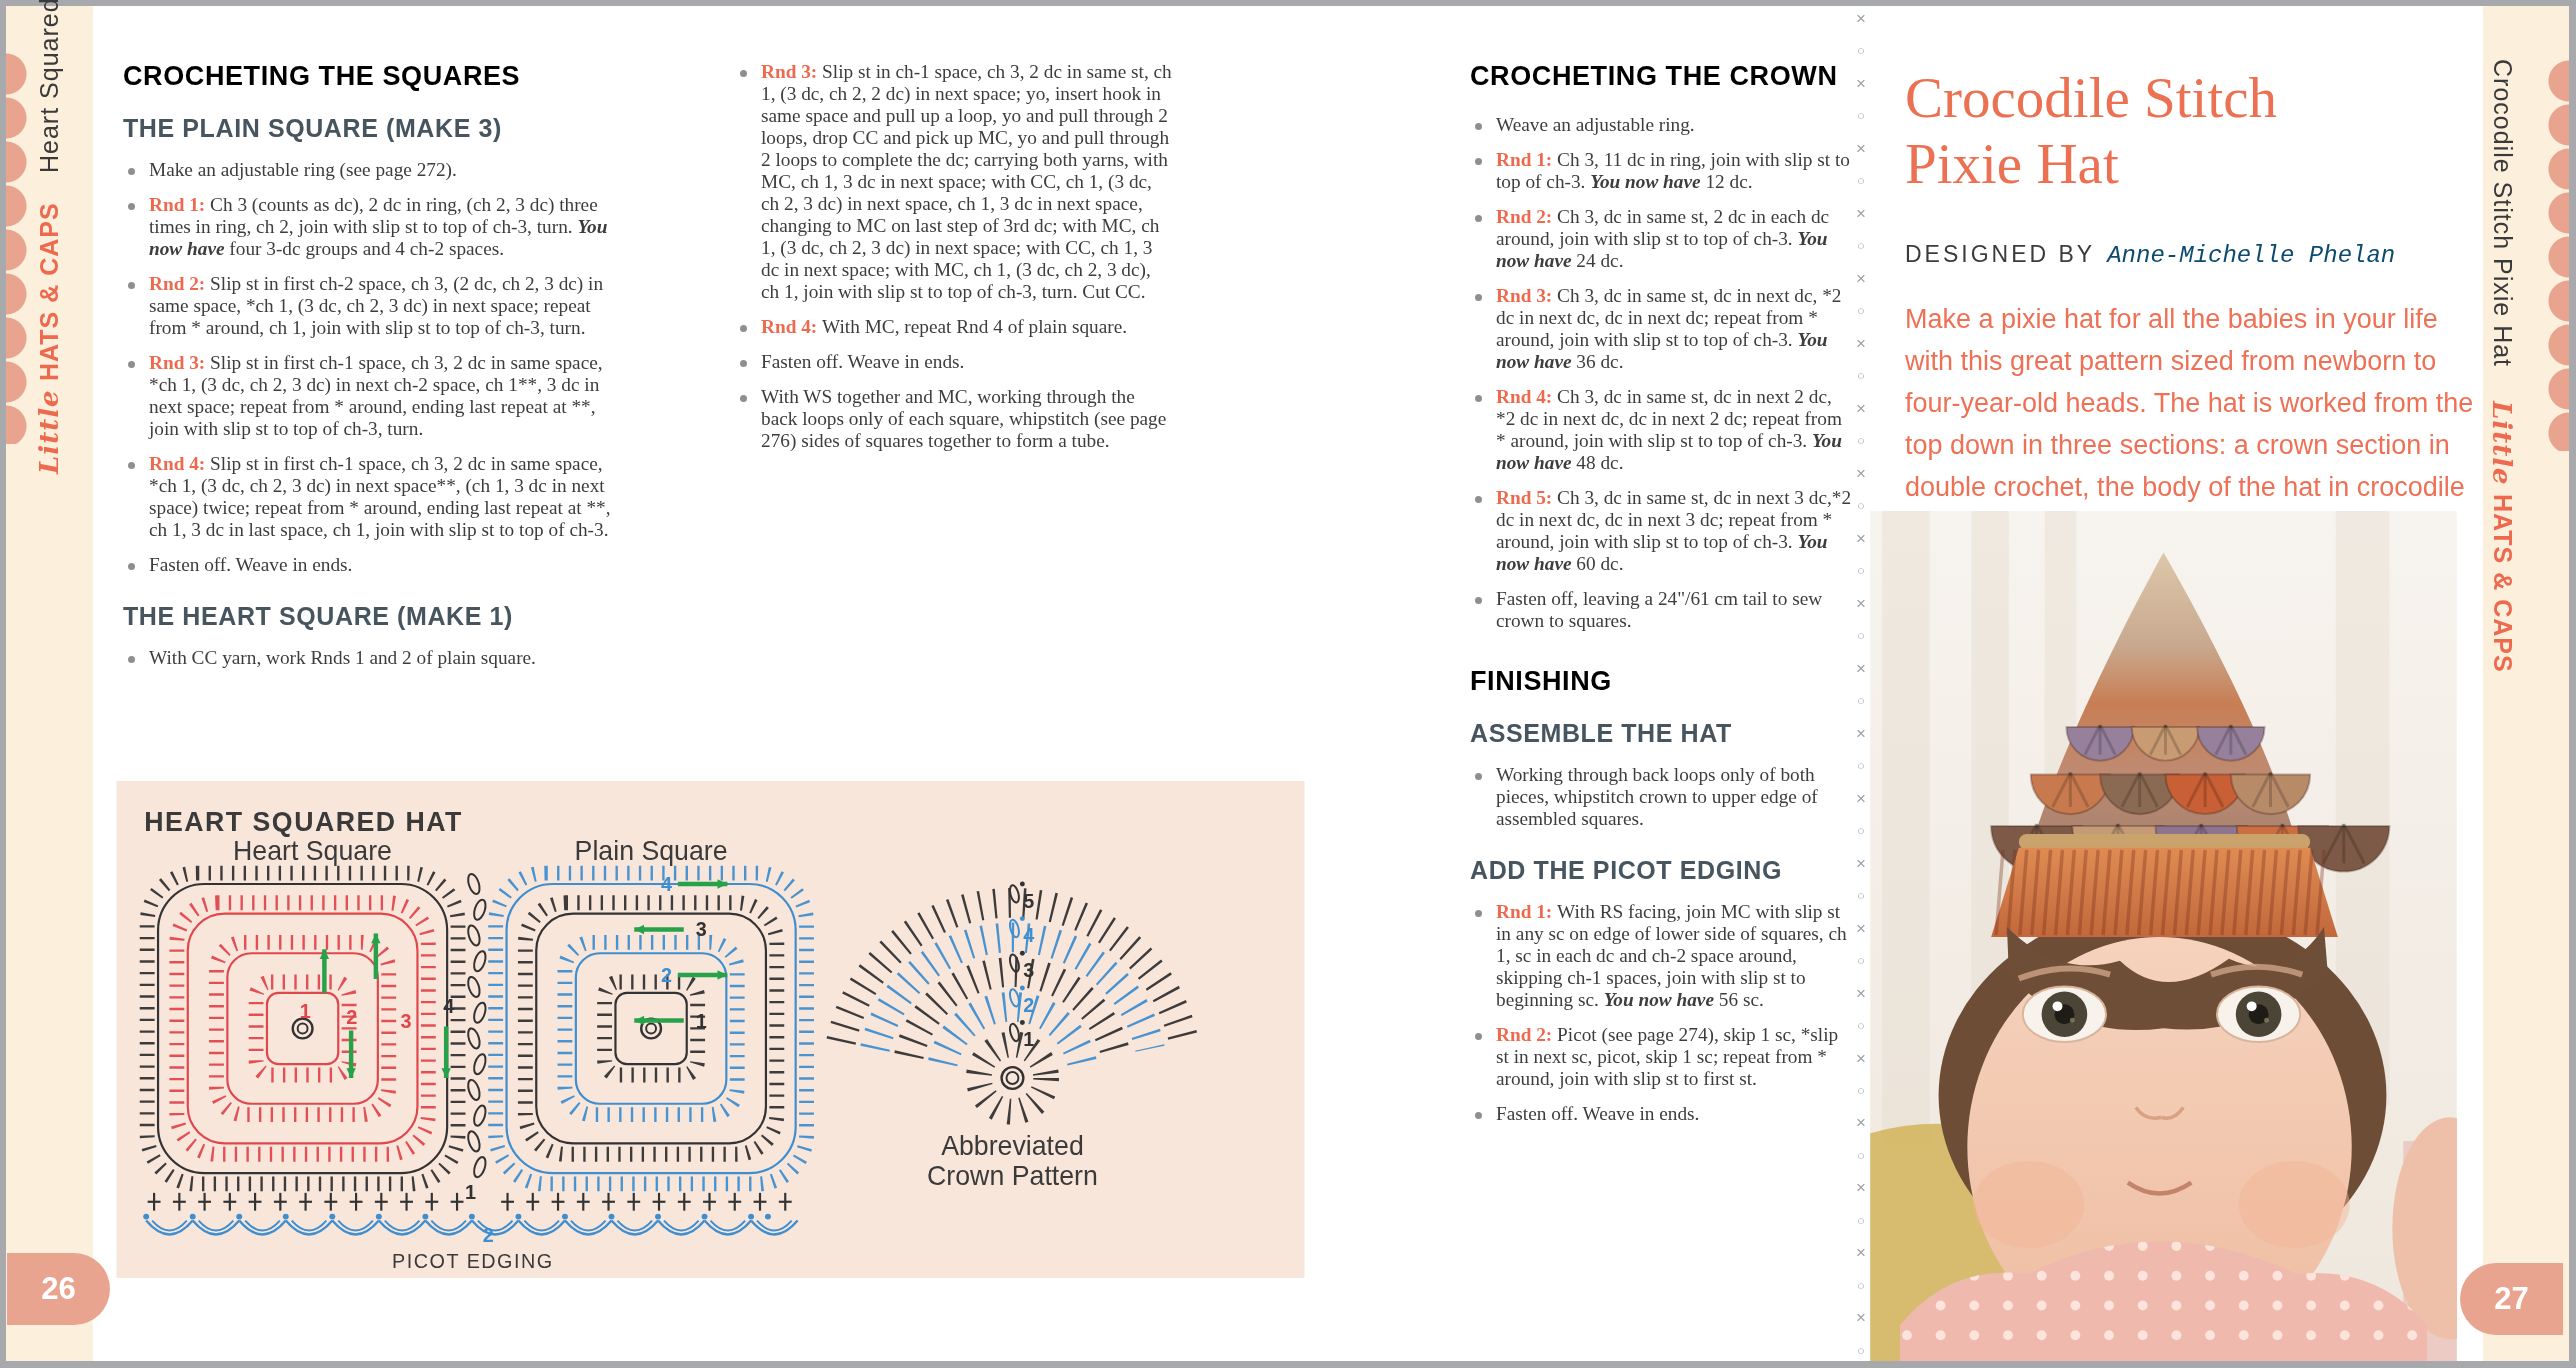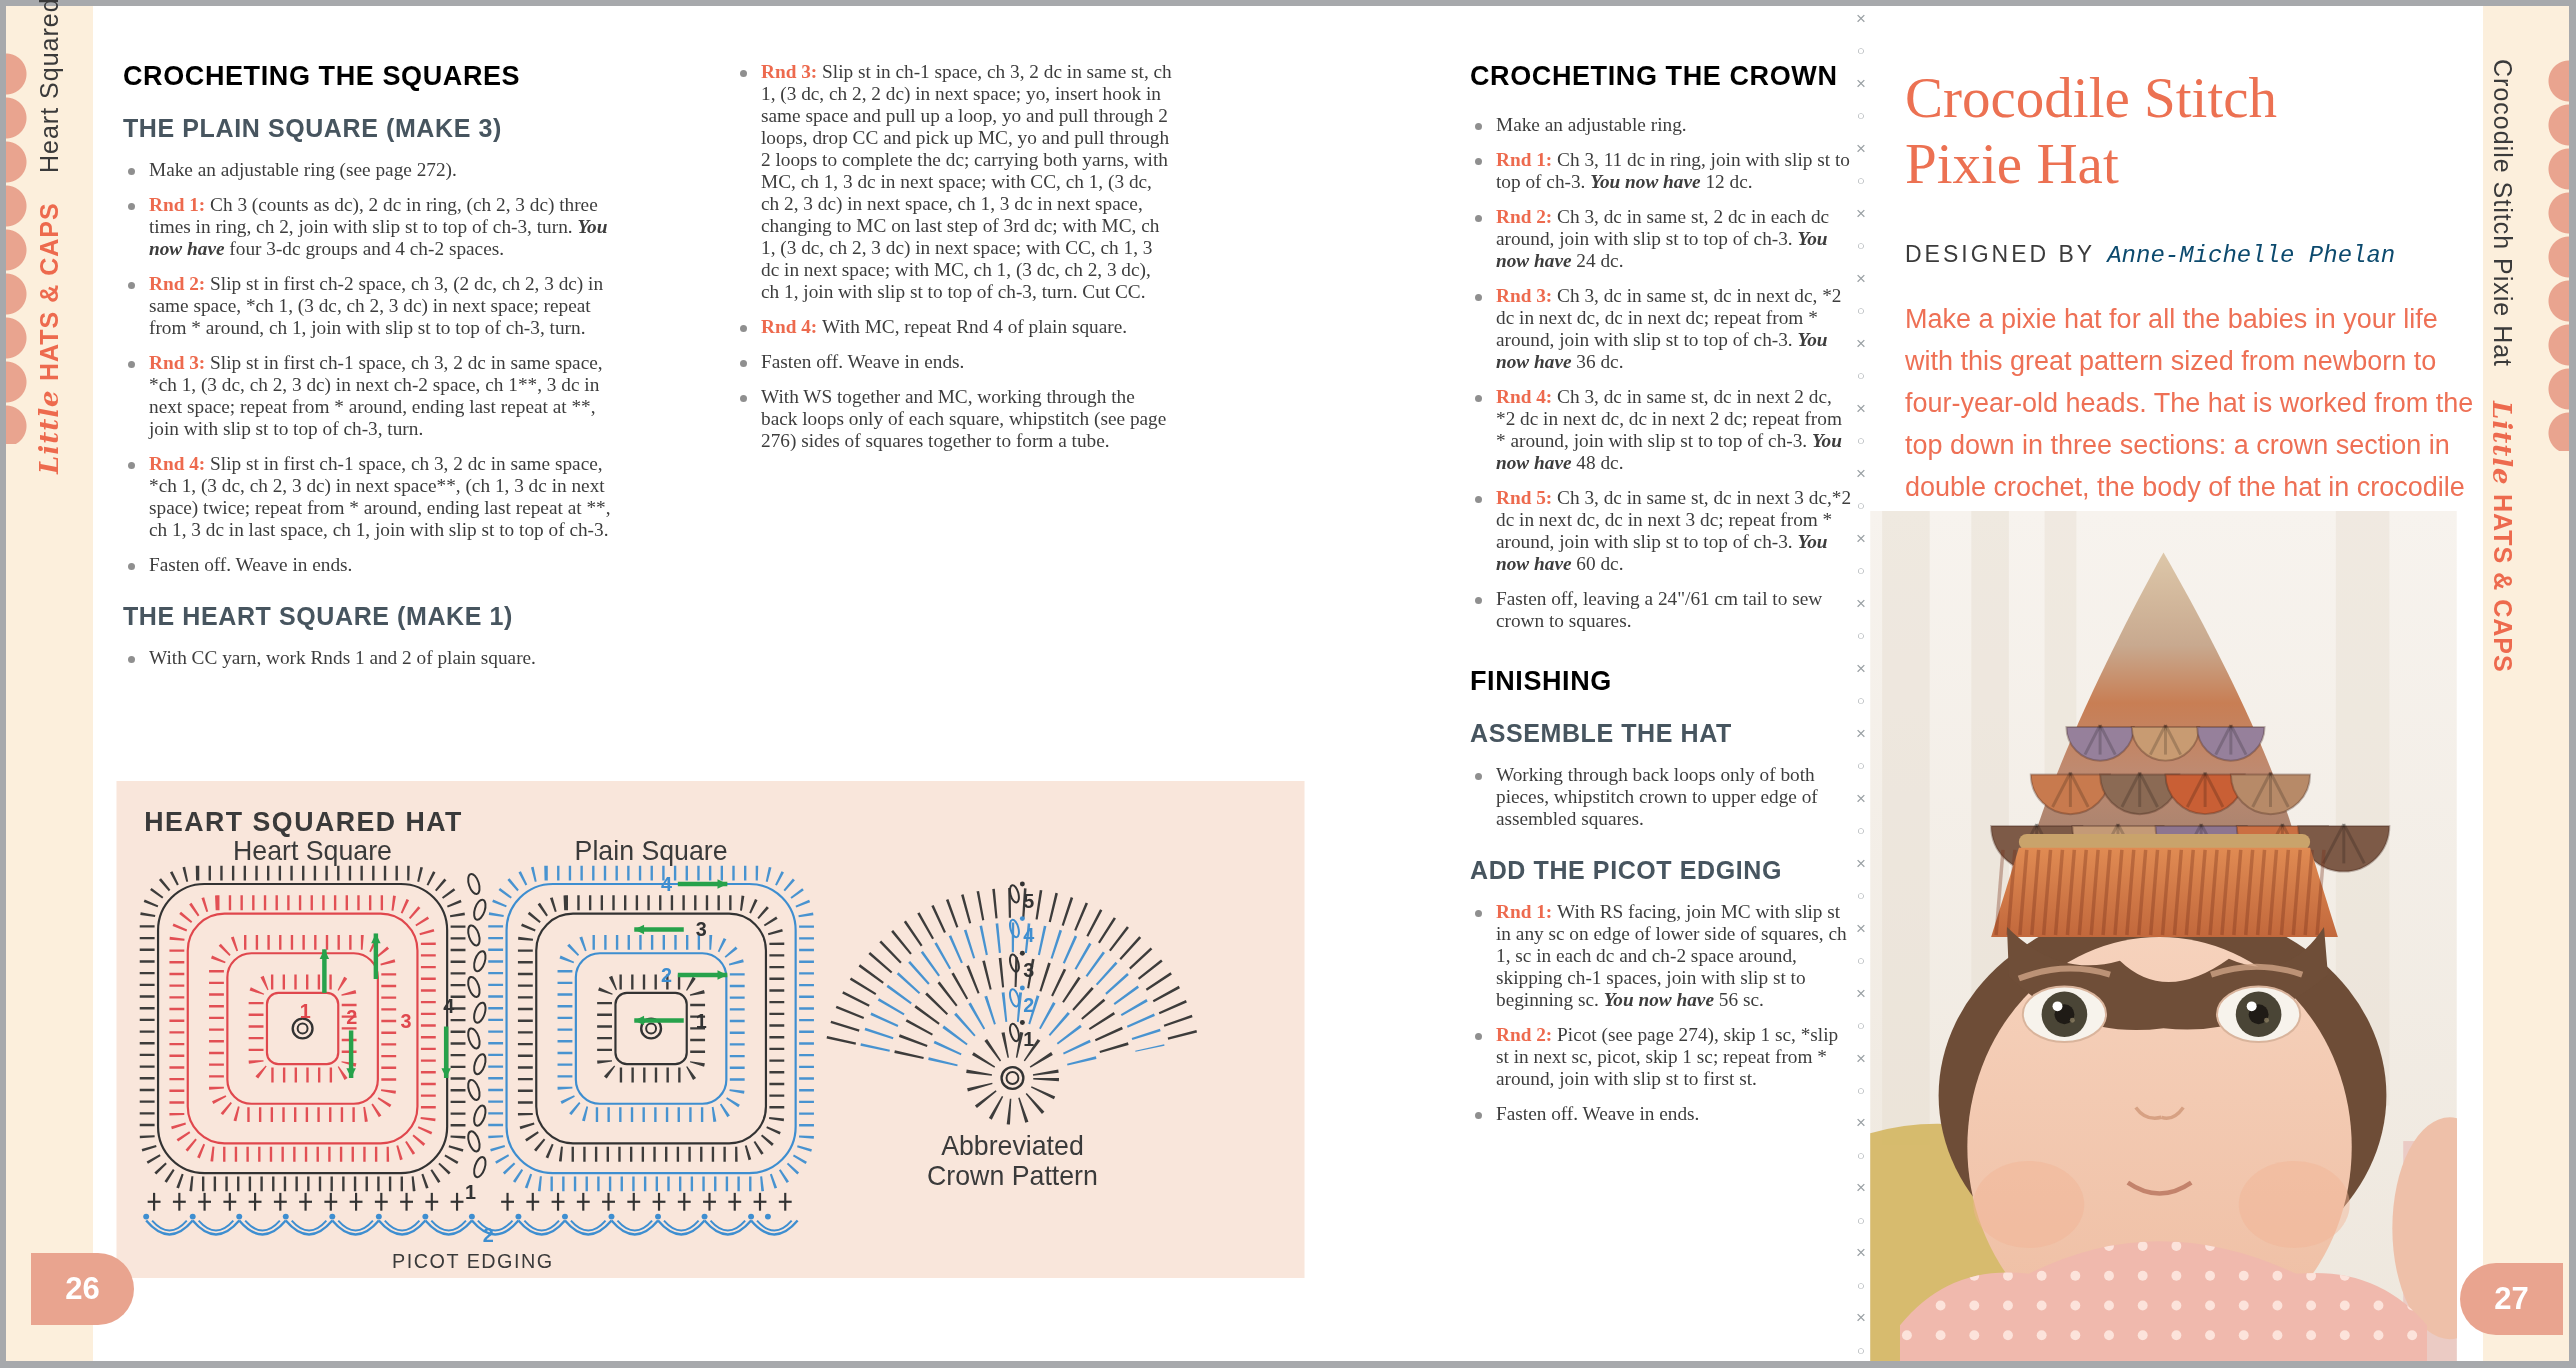--- a/index.html
+++ b/index.html
@@ -36,21 +36,21 @@
   #divider{position:absolute;left:1850px;top:10px;height:1347px;width:22px;
     display:flex;flex-direction:column;justify-content:space-between;align-items:center;
     color:#9ba1a5;}
   #divider span{display:block;line-height:1;}
   #divider .gx{font-size:17px;}
   #divider .go{font-size:13px;}
 
   
   .tab{position:absolute;top:1253px;width:103px;height:72px;background:#e9a48f;
        color:#ffffff;font-size:31px;font-weight:bold;display:flex;align-items:center;justify-content:center;}
-  #tab-left{left:7px;border-radius:0 37px 37px 0;margin-left:24px;}
+  #tab-left{left:7px;border-radius:0 37px 37px 0;}
   #tab-right{left:2460px;border-radius:37px 0 0 37px;margin-top:10px;}
 
   
   .col{position:absolute;top:61px;}
   #col1{left:123px;width:501px;}
   #col2{left:735px;width:438px;}
   #col3{left:1470px;width:382px;}
   h2.accent{font-size:27px;font-weight:bold;color:#000000;letter-spacing:0.6px;margin:0 0 22px 0;}
   h3.slate{font-size:25px;font-weight:bold;color:#47555f;letter-spacing:0.6px;margin:26px 0 16px 0;}
   ul.instr{list-style:none;margin:0;padding:0;}
@@ -169,21 +169,21 @@
     <li><span class="seg-r">Rnd 3: </span><span>Slip st in ch-1 space, ch 3, 2 dc in same st, ch 1, (3 dc, ch 2, 2 dc) in next space; yo, insert hook in same space and pull up a loop, yo and pull through 2 loops, drop CC and pick up MC, yo and pull through 2 loops to complete the dc; carrying both yarns, with MC, ch 1, 3 dc in next space; with CC, ch 1, (3 dc, ch 2, 3 dc) in next space, ch 1, 3 dc in next space, changing to MC on last step of 3rd dc; with MC, ch 1, (3 dc, ch 2, 3 dc) in next space; with CC, ch 1, 3 dc in next space; with MC, ch 1, (3 dc, ch 2, 3 dc), ch 1, join with slip st to top of ch-3, turn. Cut CC.</span></li>
     <li><span class="seg-r">Rnd 4: </span><span>With MC, repeat Rnd 4 of plain square.</span></li>
     <li><span>Fasten off. Weave in ends.</span></li>
     <li><span>With WS together and MC, working through the back loops only of each square, whipstitch (see page 276) sides of squares together to form a tube.</span></li>
   </ul>
 </div>
 
 <div id="col3" class="col">
   <h2 class="accent">CROCHETING THE CROWN</h2>
   <ul class="instr">
-    <li><span>Make an adjustable ring.</span></li>
+    <li><span>Weave an adjustable ring.</span></li>
     <li><span class="seg-r">Rnd 1: </span><span>Ch 3, 11 dc in ring, join with slip st to top of ch-3. </span><span class="seg-i">You now have</span><span> 12 dc.</span></li>
     <li><span class="seg-r">Rnd 2: </span><span>Ch 3, dc in same st, 2 dc in each dc around, join with slip st to top of ch-3. </span><span class="seg-i">You now have</span><span> 24 dc.</span></li>
     <li><span class="seg-r">Rnd 3: </span><span>Ch 3, dc in same st, dc in next dc, *2 dc in next dc, dc in next dc; repeat from * around, join with slip st to top of ch-3. </span><span class="seg-i">You now have</span><span> 36 dc.</span></li>
     <li><span class="seg-r">Rnd 4: </span><span>Ch 3, dc in same st, dc in next 2 dc, *2 dc in next dc, dc in next 2 dc; repeat from * around, join with slip st to top of ch-3. </span><span class="seg-i">You now have</span><span> 48 dc.</span></li>
     <li><span class="seg-r">Rnd 5: </span><span>Ch 3, dc in same st, dc in next 3 dc,*2 dc in next dc, dc in next 3 dc; repeat from * around, join with slip st to top of ch-3. </span><span class="seg-i">You now have</span><span> 60 dc.</span></li>
     <li><span>Fasten off, leaving a 24"/61 cm tail to sew crown to squares.</span></li>
   </ul>
   <h2 class="accent" style="margin-top:34px">FINISHING</h2>
   <h3 class="slate" style="margin-top:0">ASSEMBLE THE HAT</h3>
   <ul class="instr">

